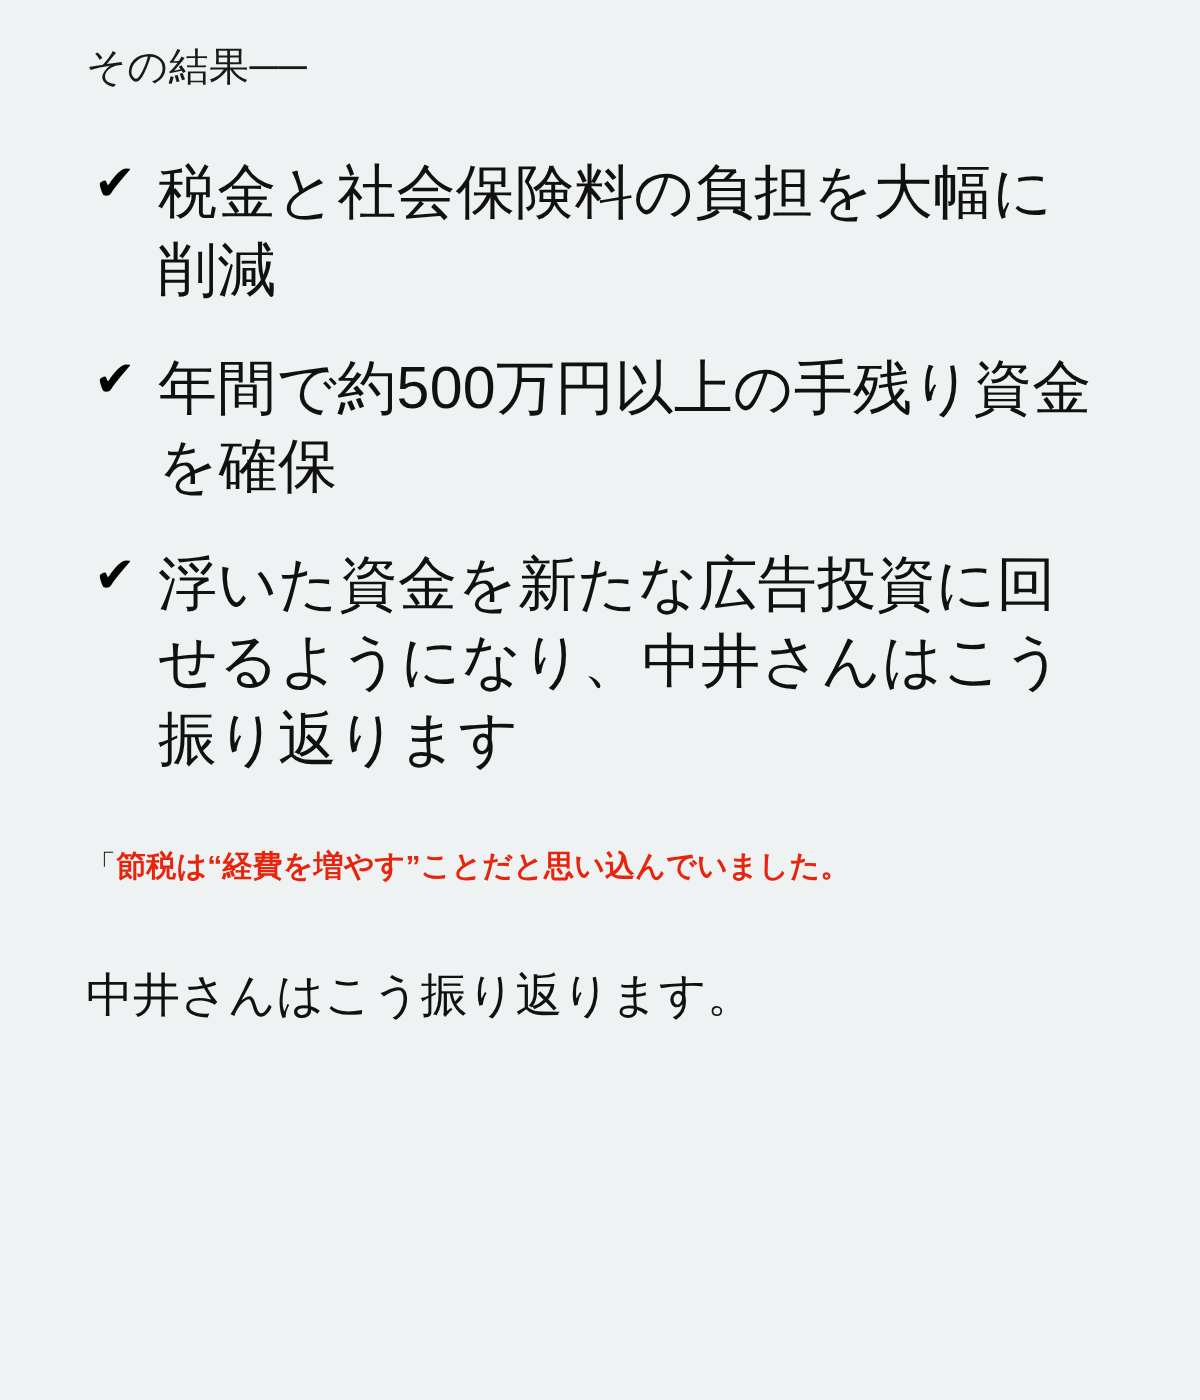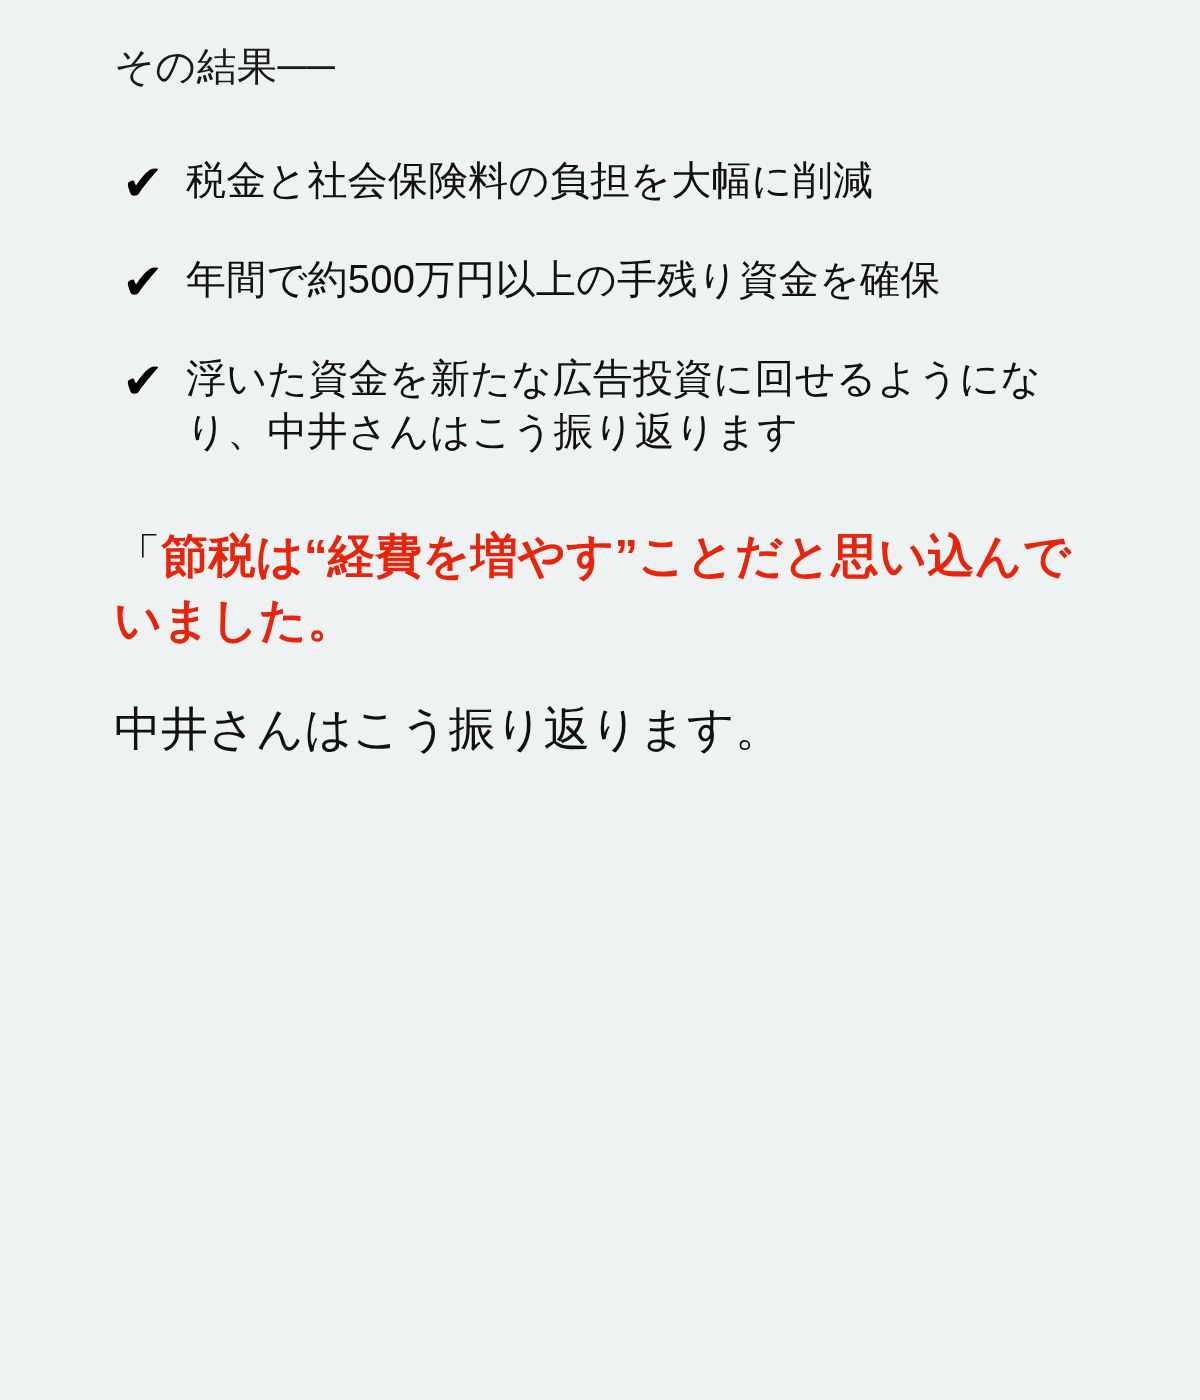--- a/index.html
+++ b/index.html
@@ -11,21 +11,21 @@
     height: 1400px;
     background: #eef2f2;
     font-family: "Liberation Sans", "DejaVu Sans", sans-serif;
     color: #111111;
     overflow: hidden;
   }
   .page {
     width: 1200px;
     height: 994px;
     box-sizing: border-box;
-    padding: 40px 100px 0 114px;
+    padding: 40px 100px 0 86px;
     position: relative;
     border-radius: 7px;
   }
   .intro-line {
     font-size: 40px;
     line-height: 1.3;
     letter-spacing: 0.01em;
     color: #1a1a1a;
     margin: 0 0 62px 0;
     font-weight: 400;
@@ -46,42 +46,42 @@
     font-size: 50px;
     line-height: 1.18;
     font-weight: 700;
     color: #000;
     text-align: left;
     padding-left: 8px;
     box-sizing: border-box;
   }
   .bullet-text {
     flex: 1 1 auto;
-    font-size: 40px;
+    font-size: 59px;
     line-height: 1.32;
     letter-spacing: 0.005em;
     color: #111;
     font-weight: 400;
   }
   .quote-block {
     margin-top: 66px;
-    font-size: 47px;
+    font-size: 30px;
     line-height: 1.38;
     letter-spacing: 0.005em;
     color: #111;
   }
   .quote-block p {
     margin: 0;
   }
   .hl {
     color: #e8240c;
     font-weight: 700;
   }
   .closing {
-    margin-top: 44px;
+    margin-top: 76px;
     font-size: 47px;
     line-height: 1.35;
     color: #111;
   }
 </style>
 </head>
 <body>
 
 <div class="page">
 

